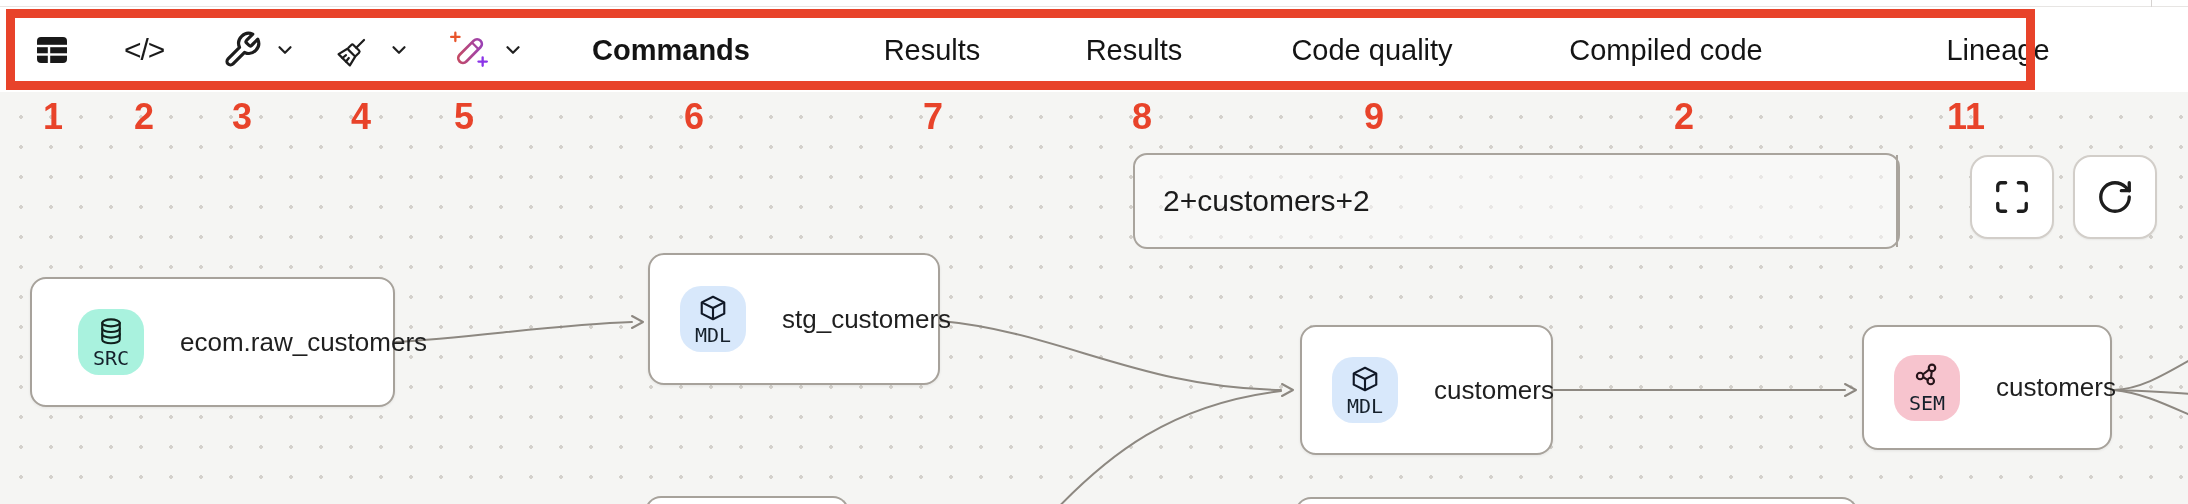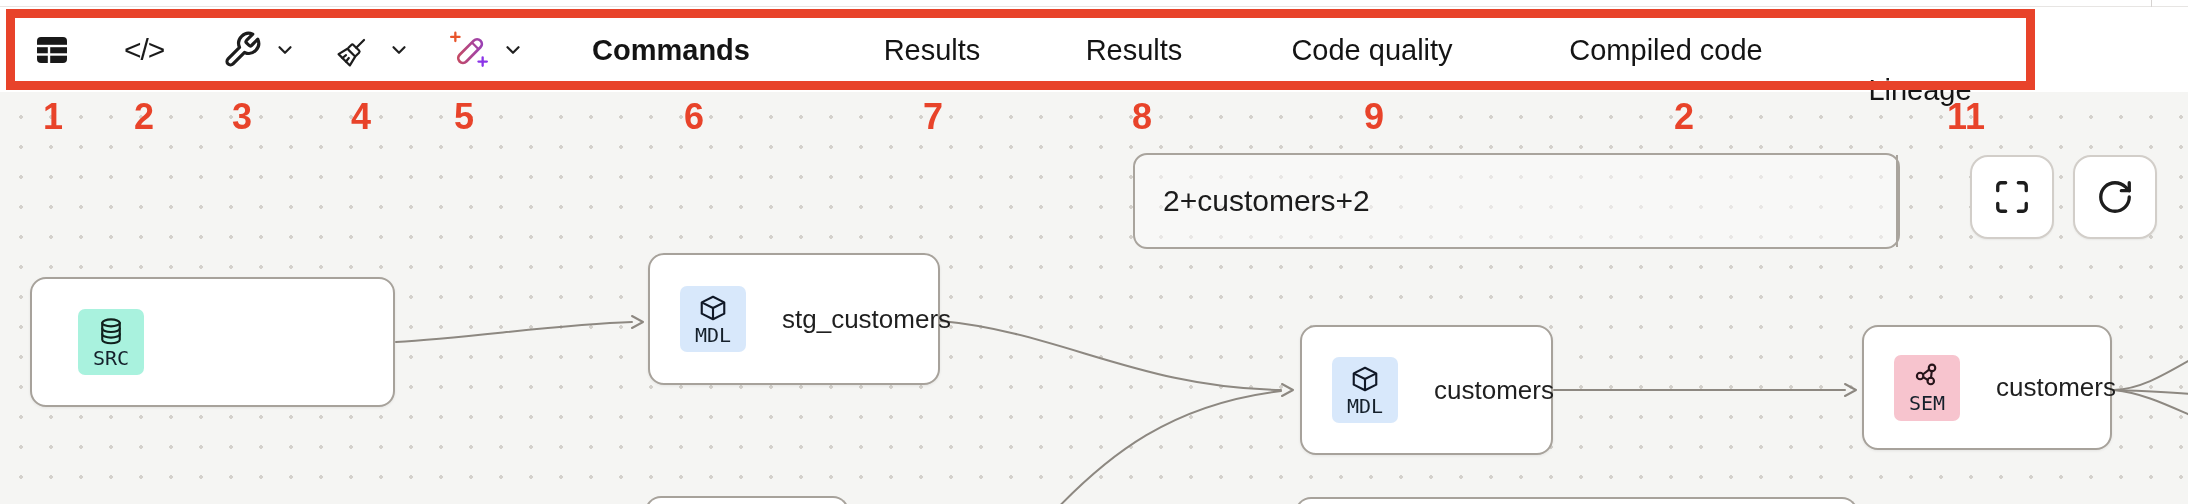--- a/index.html
+++ b/index.html
@@ -38,21 +38,21 @@
   .node{
     position:absolute;background:#ffffff;border:2px solid #a7a29b;border-radius:16px;
     box-shadow:0 1px 3px rgba(0,0,0,.07);display:flex;align-items:center;
     padding-left:30px;box-sizing:border-box;z-index:2;gap:36px;
   }
   .node-partial{
     position:absolute;background:#ffffff;border:2px solid #a7a29b;
     border-radius:16px 16px 0 0;border-bottom:none;box-sizing:border-box;z-index:2;
   }
   .badge{
-    width:66px;height:66px;border-radius:7px;flex:0 0 auto;
+    width:66px;height:66px;border-radius:21px;flex:0 0 auto;
     display:flex;flex-direction:column;align-items:center;justify-content:center;gap:1px;
   }
   .badge.src{background:#a9f2de;margin-left:16px;}
   .badge.mdl{background:#d8e8fb;}
   .badge.sem{background:#f7c4ce;}
   .badge-label{font-family:"DejaVu Sans Mono",monospace;font-size:20px;color:#15202b;line-height:22px;}
   .node-title{font-size:26px;color:#1f1f1f;white-space:nowrap;}
   
   .graph-filter{
     position:absolute;left:1133px;top:61px;width:767px;height:96px;z-index:3;
@@ -152,21 +152,21 @@
           <path d="M6 9l6 6 6-6"></path>
         </svg>
     </span>
   </div>
 
   <span class="tab" style="left:671px;font-weight:bold;">Commands</span>
   <span class="tab" style="left:932px;">Results</span>
   <span class="tab" style="left:1134px;">Results</span>
   <span class="tab" style="left:1372px;">Code quality</span>
   <span class="tab" style="left:1666px;">Compiled code</span>
-  <span class="tab" style="left:1920px;margin-top:40px;">Lineage</span>
+  <span class="tab" style="left:1998px;">Lineage</span>
 </div>
 
 <div class="annotation-box"></div>
 <span class="marker" style="left:53px;">1</span>
 <span class="marker" style="left:144px;">2</span>
 <span class="marker" style="left:242px;">3</span>
 <span class="marker" style="left:361px;">4</span>
 <span class="marker" style="left:464px;">5</span>
 <span class="marker" style="left:694px;">6</span>
 <span class="marker" style="left:933px;">7</span>
@@ -218,20 +218,21 @@
       <span>
         <svg width="30" height="30" viewBox="0 0 24 24" fill="none" stroke="#10201c" stroke-width="1.7" stroke-linecap="round">
           <ellipse cx="12" cy="5.5" rx="7" ry="2.8"></ellipse>
           <path d="M5 5.5v4.5c0 1.55 3.13 2.8 7 2.8s7-1.25 7-2.8V5.5"></path>
           <path d="M5 10v4.5c0 1.55 3.13 2.8 7 2.8s7-1.25 7-2.8V10"></path>
           <path d="M5 14.5V19c0 1.55 3.13 2.8 7 2.8s7-1.25 7-2.8v-4.5"></path>
         </svg>
       </span>
       <span class="badge-label">SRC</span>
     </div>
+    <span class="node-title">ecom.raw_customers</span>
   </div>
 
   <div class="node" style="left:648px;top:161px;width:292px;height:132px;">
     <div class="badge mdl">
       <span>
         <svg width="30" height="30" viewBox="0 0 24 24" fill="none" stroke="#101827" stroke-width="1.7" stroke-linejoin="round">
           <path d="M21 7.5v9l-9 4.5-9-4.5v-9L12 3l9 4.5z"></path>
           <path d="M12 12 21 7.5M12 12v9M12 12 3 7.5"></path>
         </svg>
       </span>

